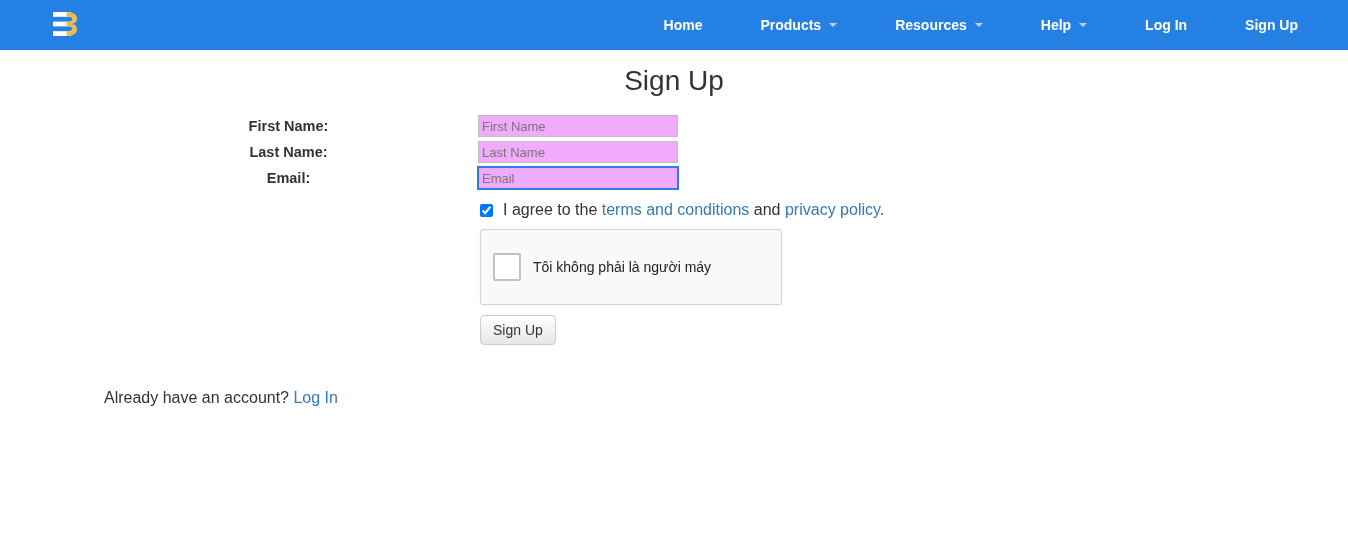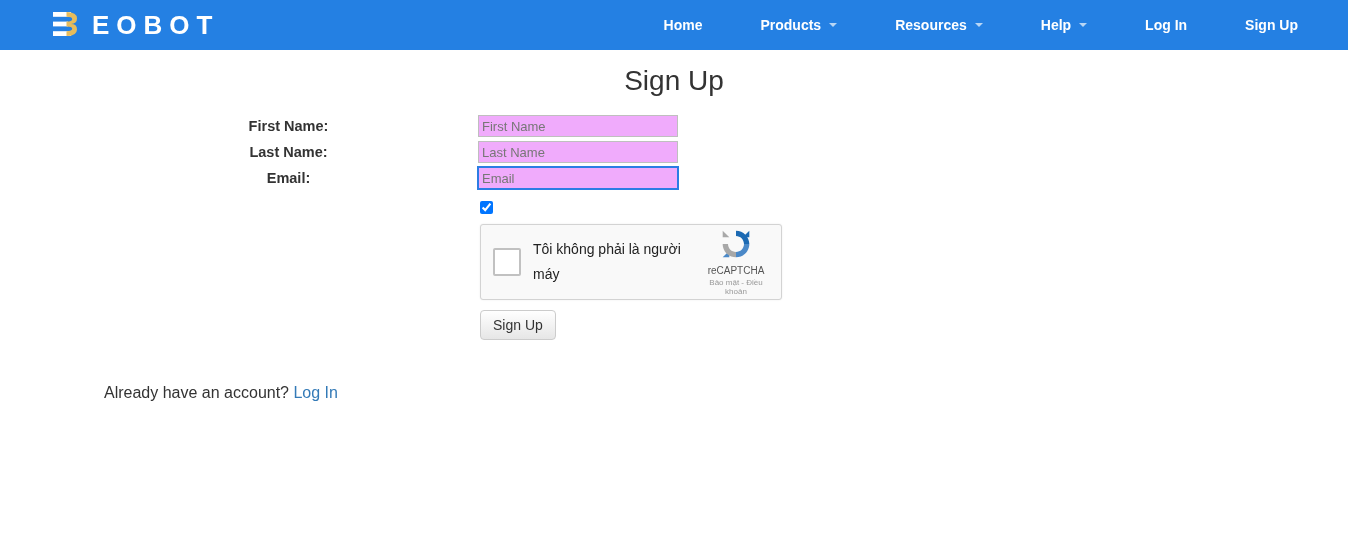--- a/index.html
+++ b/index.html
@@ -197,21 +197,20 @@
 <nav class="navbar">
   <div class="navbar-brand">
     <span>
       <svg class="logo-icon" viewBox="0 0 100 100">
         <rect x="10" y="10" width="60" height="16" fill="#fff"></rect>
         <rect x="10" y="42" width="50" height="16" fill="#fff"></rect>
         <rect x="10" y="74" width="60" height="16" fill="#fff"></rect>
         <path d="M55 10 Q90 10 90 32 Q90 50 70 50 Q90 50 90 68 Q90 90 55 90 L55 74 Q74 74 74 66 Q74 58 55 58 L55 42 Q74 42 74 34 Q74 26 55 26 Z" fill="#e6bc5c"></path>
       </svg>
     </span>
-    <span class="brand-text">EOBOT</span>
   </div>
   <ul class="navbar-nav">
     <li>
         <a href="#">
           <span>Home</span>
         </a>
       </li>
     <li>
         <a href="#">
           <span>Products</span>
@@ -259,37 +258,28 @@
     </div>
 
     <div class="form-row">
       <label class="form-label">Email:</label>
       <input type="text" class="form-input focused" placeholder="Email" style="">
     </div>
 
 
     <div class="offset-block agree-row">
       <input type="checkbox" checked="" style="">
+      <span class="agree-text">
+        <span>I agree to the </span><a href="#">terms and conditions</a><span> and </span><a href="#">privacy policy</a><span>.</span>
+      </span>
     </div>
 
     <div class="offset-block recaptcha">
       <div class="recaptcha-check"></div>
       <div class="recaptcha-label">Tôi không phải là người máy</div>
-      <div class="recaptcha-right">
-        <svg class="recaptcha-logo" viewBox="0 0 48 48">
-          <path d="M44 24c0-11-9-20-20-20v8c6.6 0 12 5.4 12 12h8z" fill="#1c6ab3"></path>
-          <polygon points="44,4 44,14 34,14" fill="#1c6ab3"></polygon>
-          <path d="M24 44c11 0 20-9 20-20h-8c0 6.6-5.4 12-12 12v8z" fill="#4b89c8"></path>
-          <polygon points="4,44 14,44 14,34" fill="#4b89c8"></polygon>
-          <path d="M4 24c0 11 9 20 20 20v-8c-6.6 0-12-5.4-12-12H4z" fill="#a8a8a8"></path>
-          <polygon points="4,4 4,14 14,14" fill="#a8a8a8"></polygon>
-        </svg>
-        <div class="recaptcha-brand">reCAPTCHA</div>
-        <div class="recaptcha-terms">Bảo mật - Điều khoản</div>
-      </div>
     </div>
 
     <div class="offset-block">
       <button class="submit-btn">Sign Up</button>
     </div>
 
   </div>
 
   <div class="login-prompt">
     <span>Already have an account? </span><a href="#">Log In</a>

